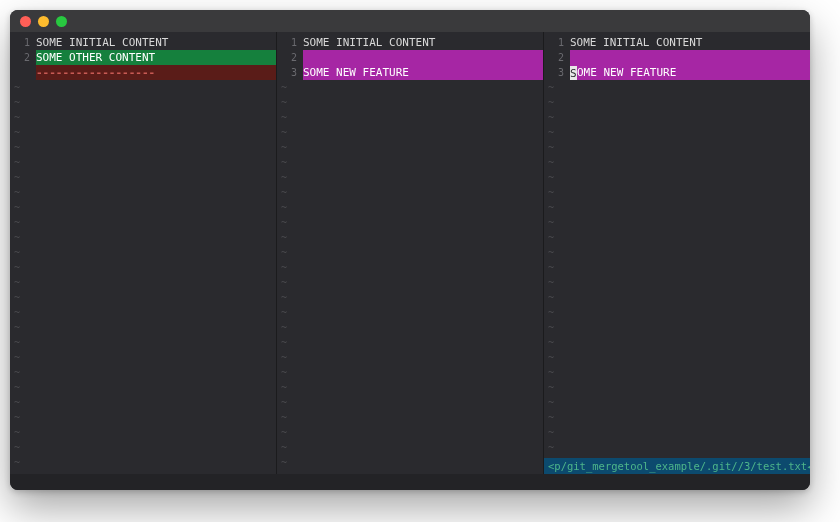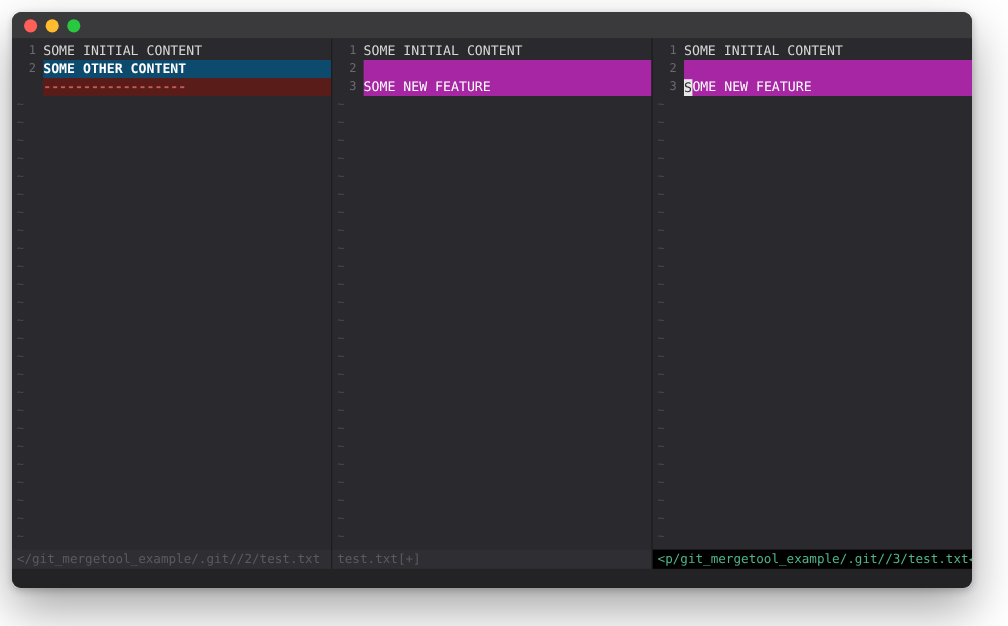--- a/index.html
+++ b/index.html
@@ -81,21 +81,21 @@
     flex: 0 0 auto;
     font-size: 10px;
   }
   .content {
     flex: 1 1 auto;
     color: #d8d8d8;
     overflow: hidden;
     position: relative;
   }
   .hl-purple { background: #a626a4; color: #fff; }
-  .hl-purple-bold { background: #0c4a6e; color: #fff; font-weight: bold; }
+  .hl-purple-bold { background: #15803d; color: #fff; font-weight: normal; }
   .diff-removed { background: #5a1c18; }
   .diff-removed .diff-text { color: #c85a54; font-weight: bold; }
   .cursor-block {
     background: #e8e8e8;
     color: #2a2a2e;
     display: inline-block;
     width: 7px;
     height: 14px;
     vertical-align: top;
     margin-top: 0.5px;
@@ -107,21 +107,21 @@
     flex: 0 0 auto;
     font-size: 10.5px;
     padding: 0 4px;
     overflow: hidden;
     white-space: nowrap;
     display: flex;
     justify-content: space-between;
     align-items: center;
   }
   .status-inactive { background: #2f2f33; color: #5a5a5f; }
-  .status-active   { background: #000000; color: #4db58a; }
+  .status-active   { background: #0c4a6e; color: #4db58a; }
   .status-active .arrow, .status-inactive .arrow { opacity: 0.9; }
   .cmdline {
     height: 16px;
     background: #232326;
     flex: 0 0 auto;
   }
 </style>
 </head>
 <body>
 
@@ -162,24 +162,20 @@
           <div class="row"><div class="gutter" style="text-align: left; padding-left: 4px;"><span class="tilde">~</span></div><div class="content"></div></div>
           <div class="row"><div class="gutter" style="text-align: left; padding-left: 4px;"><span class="tilde">~</span></div><div class="content"></div></div>
           <div class="row"><div class="gutter" style="text-align: left; padding-left: 4px;"><span class="tilde">~</span></div><div class="content"></div></div>
           <div class="row"><div class="gutter" style="text-align: left; padding-left: 4px;"><span class="tilde">~</span></div><div class="content"></div></div>
           <div class="row"><div class="gutter" style="text-align: left; padding-left: 4px;"><span class="tilde">~</span></div><div class="content"></div></div>
           <div class="row"><div class="gutter" style="text-align: left; padding-left: 4px;"><span class="tilde">~</span></div><div class="content"></div></div>
           <div class="row"><div class="gutter" style="text-align: left; padding-left: 4px;"><span class="tilde">~</span></div><div class="content"></div></div>
           <div class="row"><div class="gutter" style="text-align: left; padding-left: 4px;"><span class="tilde">~</span></div><div class="content"></div></div>
           <div class="row"><div class="gutter" style="text-align: left; padding-left: 4px;"><span class="tilde">~</span></div><div class="content"></div></div>
         </div>
-      <div class="statusline status-inactive">
-        <span>&lt;/git_mergetool_example/.git//2/test.txt</span>
-        <span></span>
-      </div>
     </div>
 
     <div class="pane">
       <div class="buffer">
           <div class="row"><div class="gutter">1</div><div class="content">SOME INITIAL CONTENT</div></div>
           <div class="row"><div class="gutter">2</div><div class="content hl-purple"></div></div>
           <div class="row"><div class="gutter">3</div><div class="content hl-purple">SOME NEW FEATURE</div></div>
           <div class="row"><div class="gutter" style="text-align: left; padding-left: 4px;"><span class="tilde">~</span></div><div class="content"></div></div>
           <div class="row"><div class="gutter" style="text-align: left; padding-left: 4px;"><span class="tilde">~</span></div><div class="content"></div></div>
           <div class="row"><div class="gutter" style="text-align: left; padding-left: 4px;"><span class="tilde">~</span></div><div class="content"></div></div>
@@ -200,24 +196,20 @@
           <div class="row"><div class="gutter" style="text-align: left; padding-left: 4px;"><span class="tilde">~</span></div><div class="content"></div></div>
           <div class="row"><div class="gutter" style="text-align: left; padding-left: 4px;"><span class="tilde">~</span></div><div class="content"></div></div>
           <div class="row"><div class="gutter" style="text-align: left; padding-left: 4px;"><span class="tilde">~</span></div><div class="content"></div></div>
           <div class="row"><div class="gutter" style="text-align: left; padding-left: 4px;"><span class="tilde">~</span></div><div class="content"></div></div>
           <div class="row"><div class="gutter" style="text-align: left; padding-left: 4px;"><span class="tilde">~</span></div><div class="content"></div></div>
           <div class="row"><div class="gutter" style="text-align: left; padding-left: 4px;"><span class="tilde">~</span></div><div class="content"></div></div>
           <div class="row"><div class="gutter" style="text-align: left; padding-left: 4px;"><span class="tilde">~</span></div><div class="content"></div></div>
           <div class="row"><div class="gutter" style="text-align: left; padding-left: 4px;"><span class="tilde">~</span></div><div class="content"></div></div>
           <div class="row"><div class="gutter" style="text-align: left; padding-left: 4px;"><span class="tilde">~</span></div><div class="content"></div></div>
         </div>
-      <div class="statusline status-inactive">
-        <span>test.txt[+]</span>
-        <span></span>
-      </div>
     </div>
 
     <div class="pane">
       <div class="buffer">
           <div class="row"><div class="gutter">1</div><div class="content">SOME INITIAL CONTENT</div></div>
           <div class="row"><div class="gutter">2</div><div class="content hl-purple"></div></div>
           <div class="row"><div class="gutter">3</div><div class="content hl-purple"><span class="cursor-block">S</span>OME NEW FEATURE</div></div>
           <div class="row"><div class="gutter" style="text-align: left; padding-left: 4px;"><span class="tilde">~</span></div><div class="content"></div></div>
           <div class="row"><div class="gutter" style="text-align: left; padding-left: 4px;"><span class="tilde">~</span></div><div class="content"></div></div>
           <div class="row"><div class="gutter" style="text-align: left; padding-left: 4px;"><span class="tilde">~</span></div><div class="content"></div></div>

